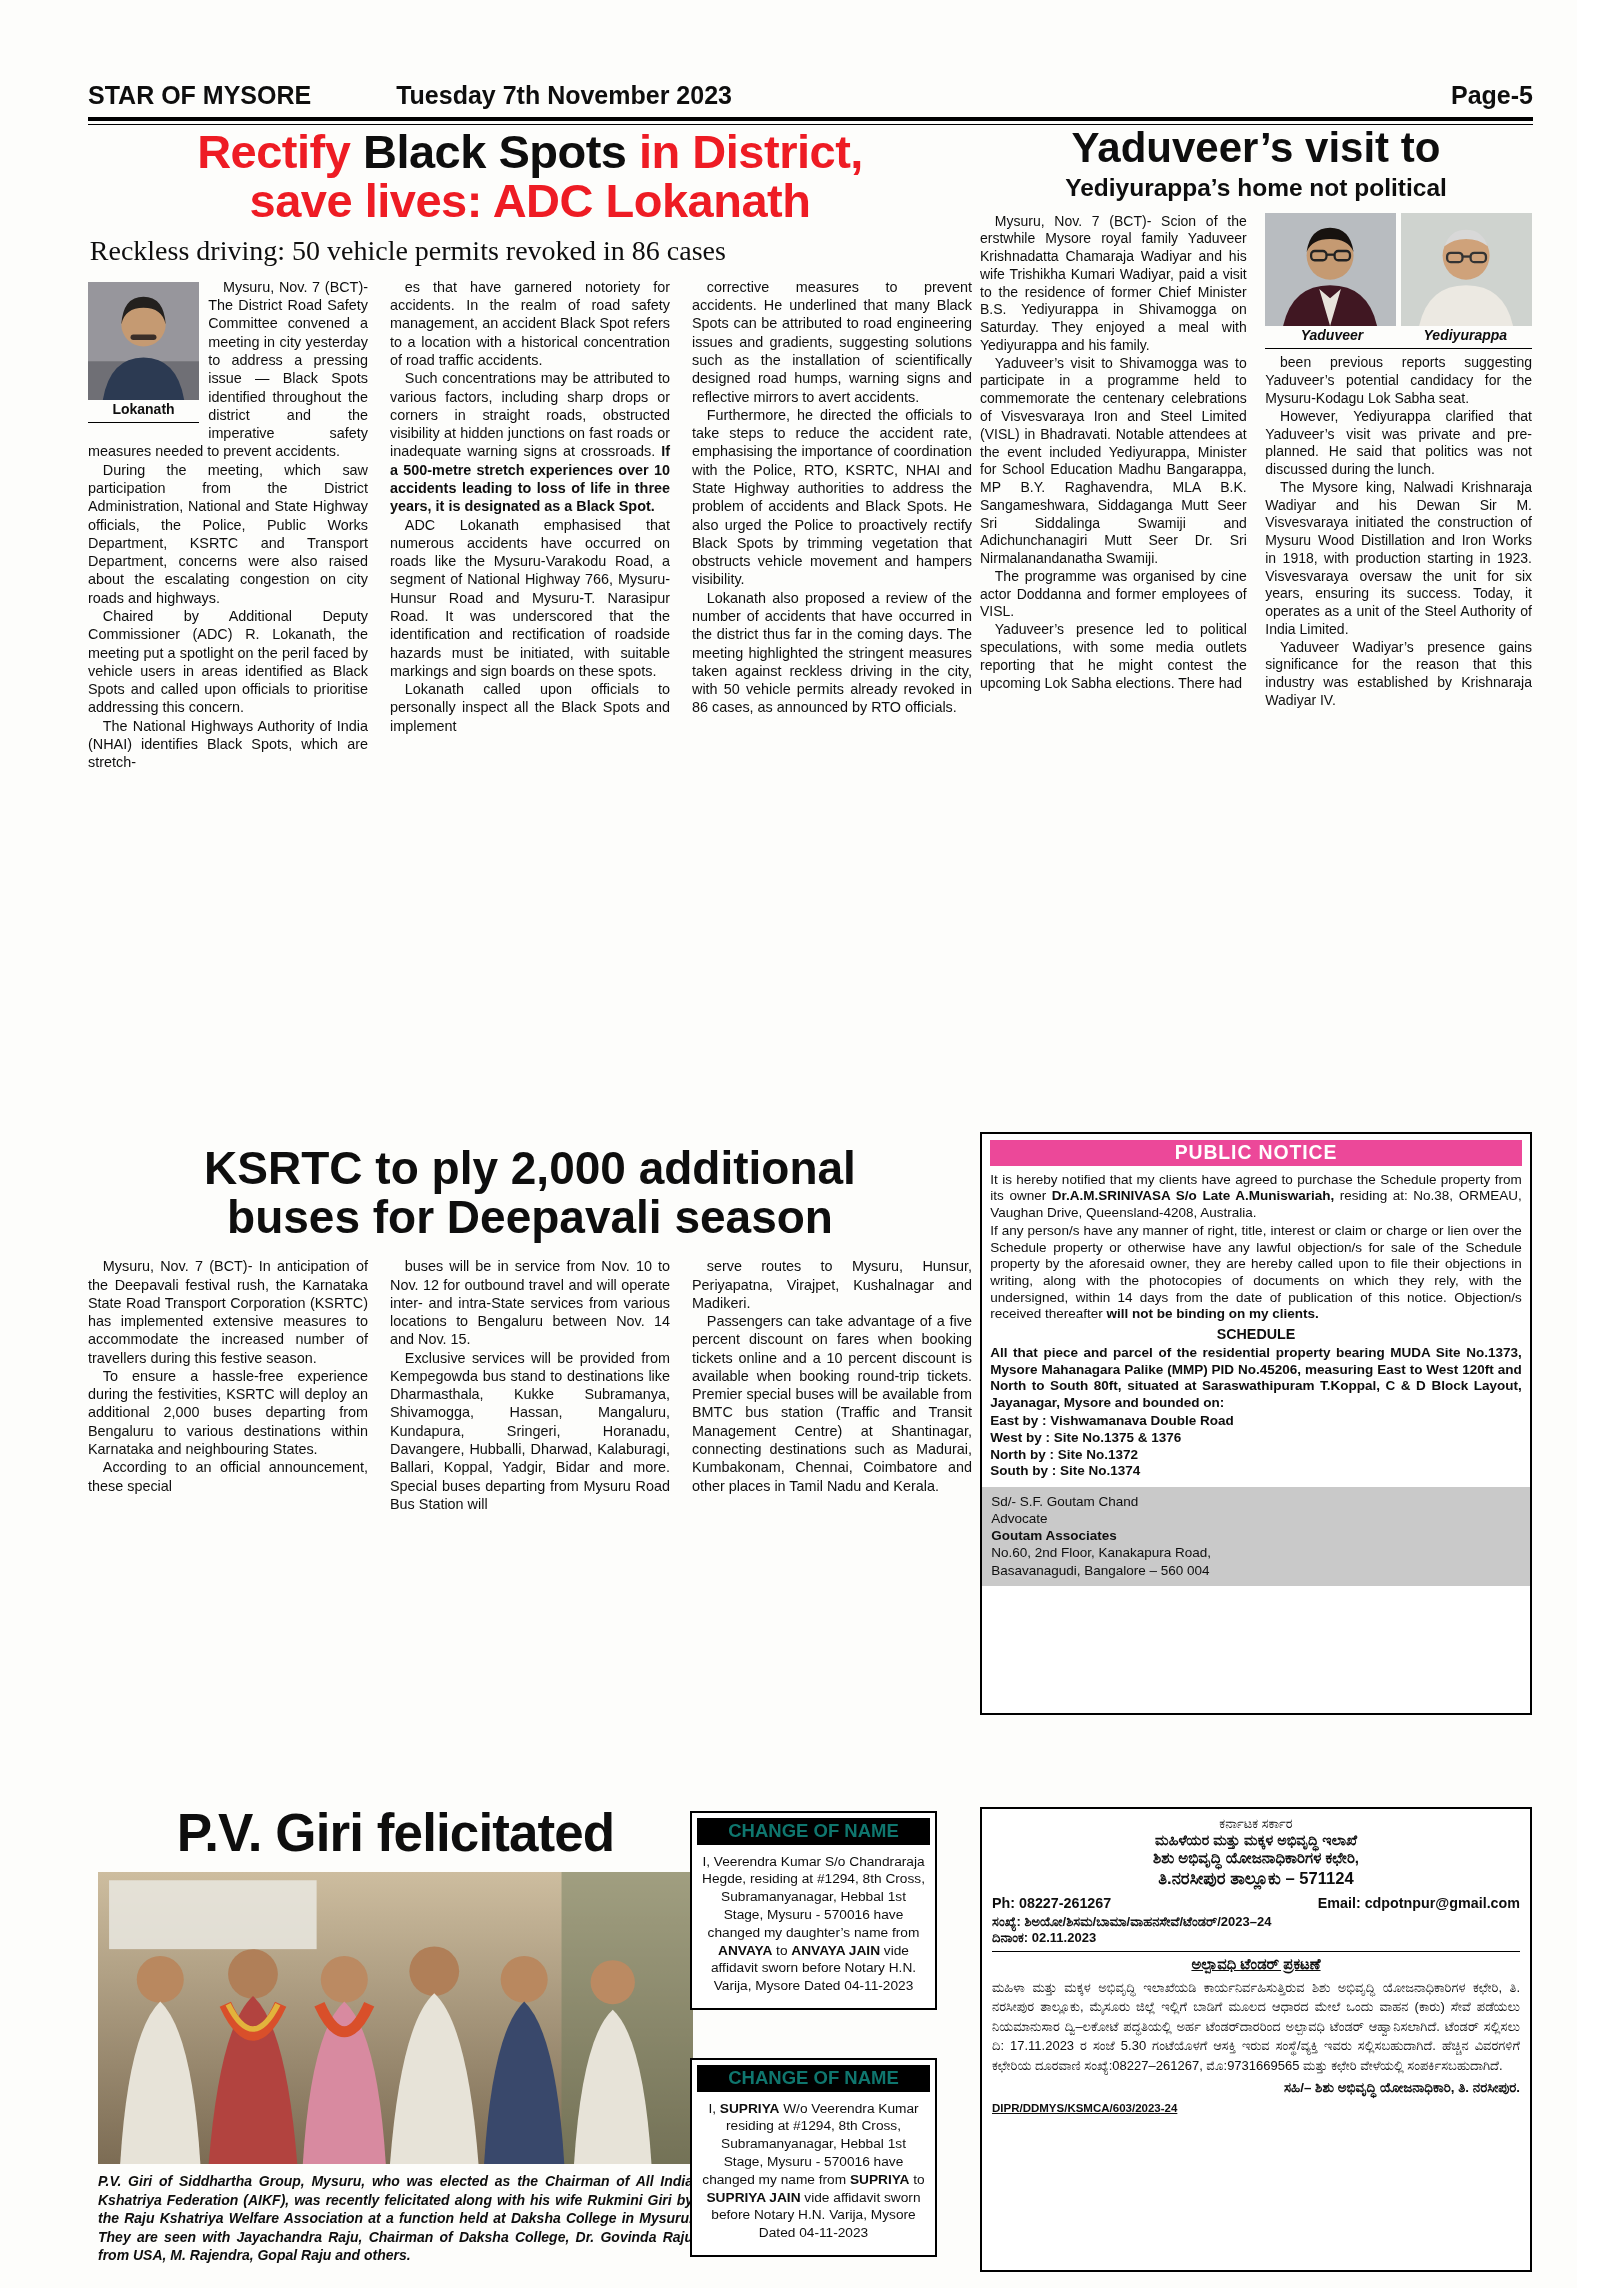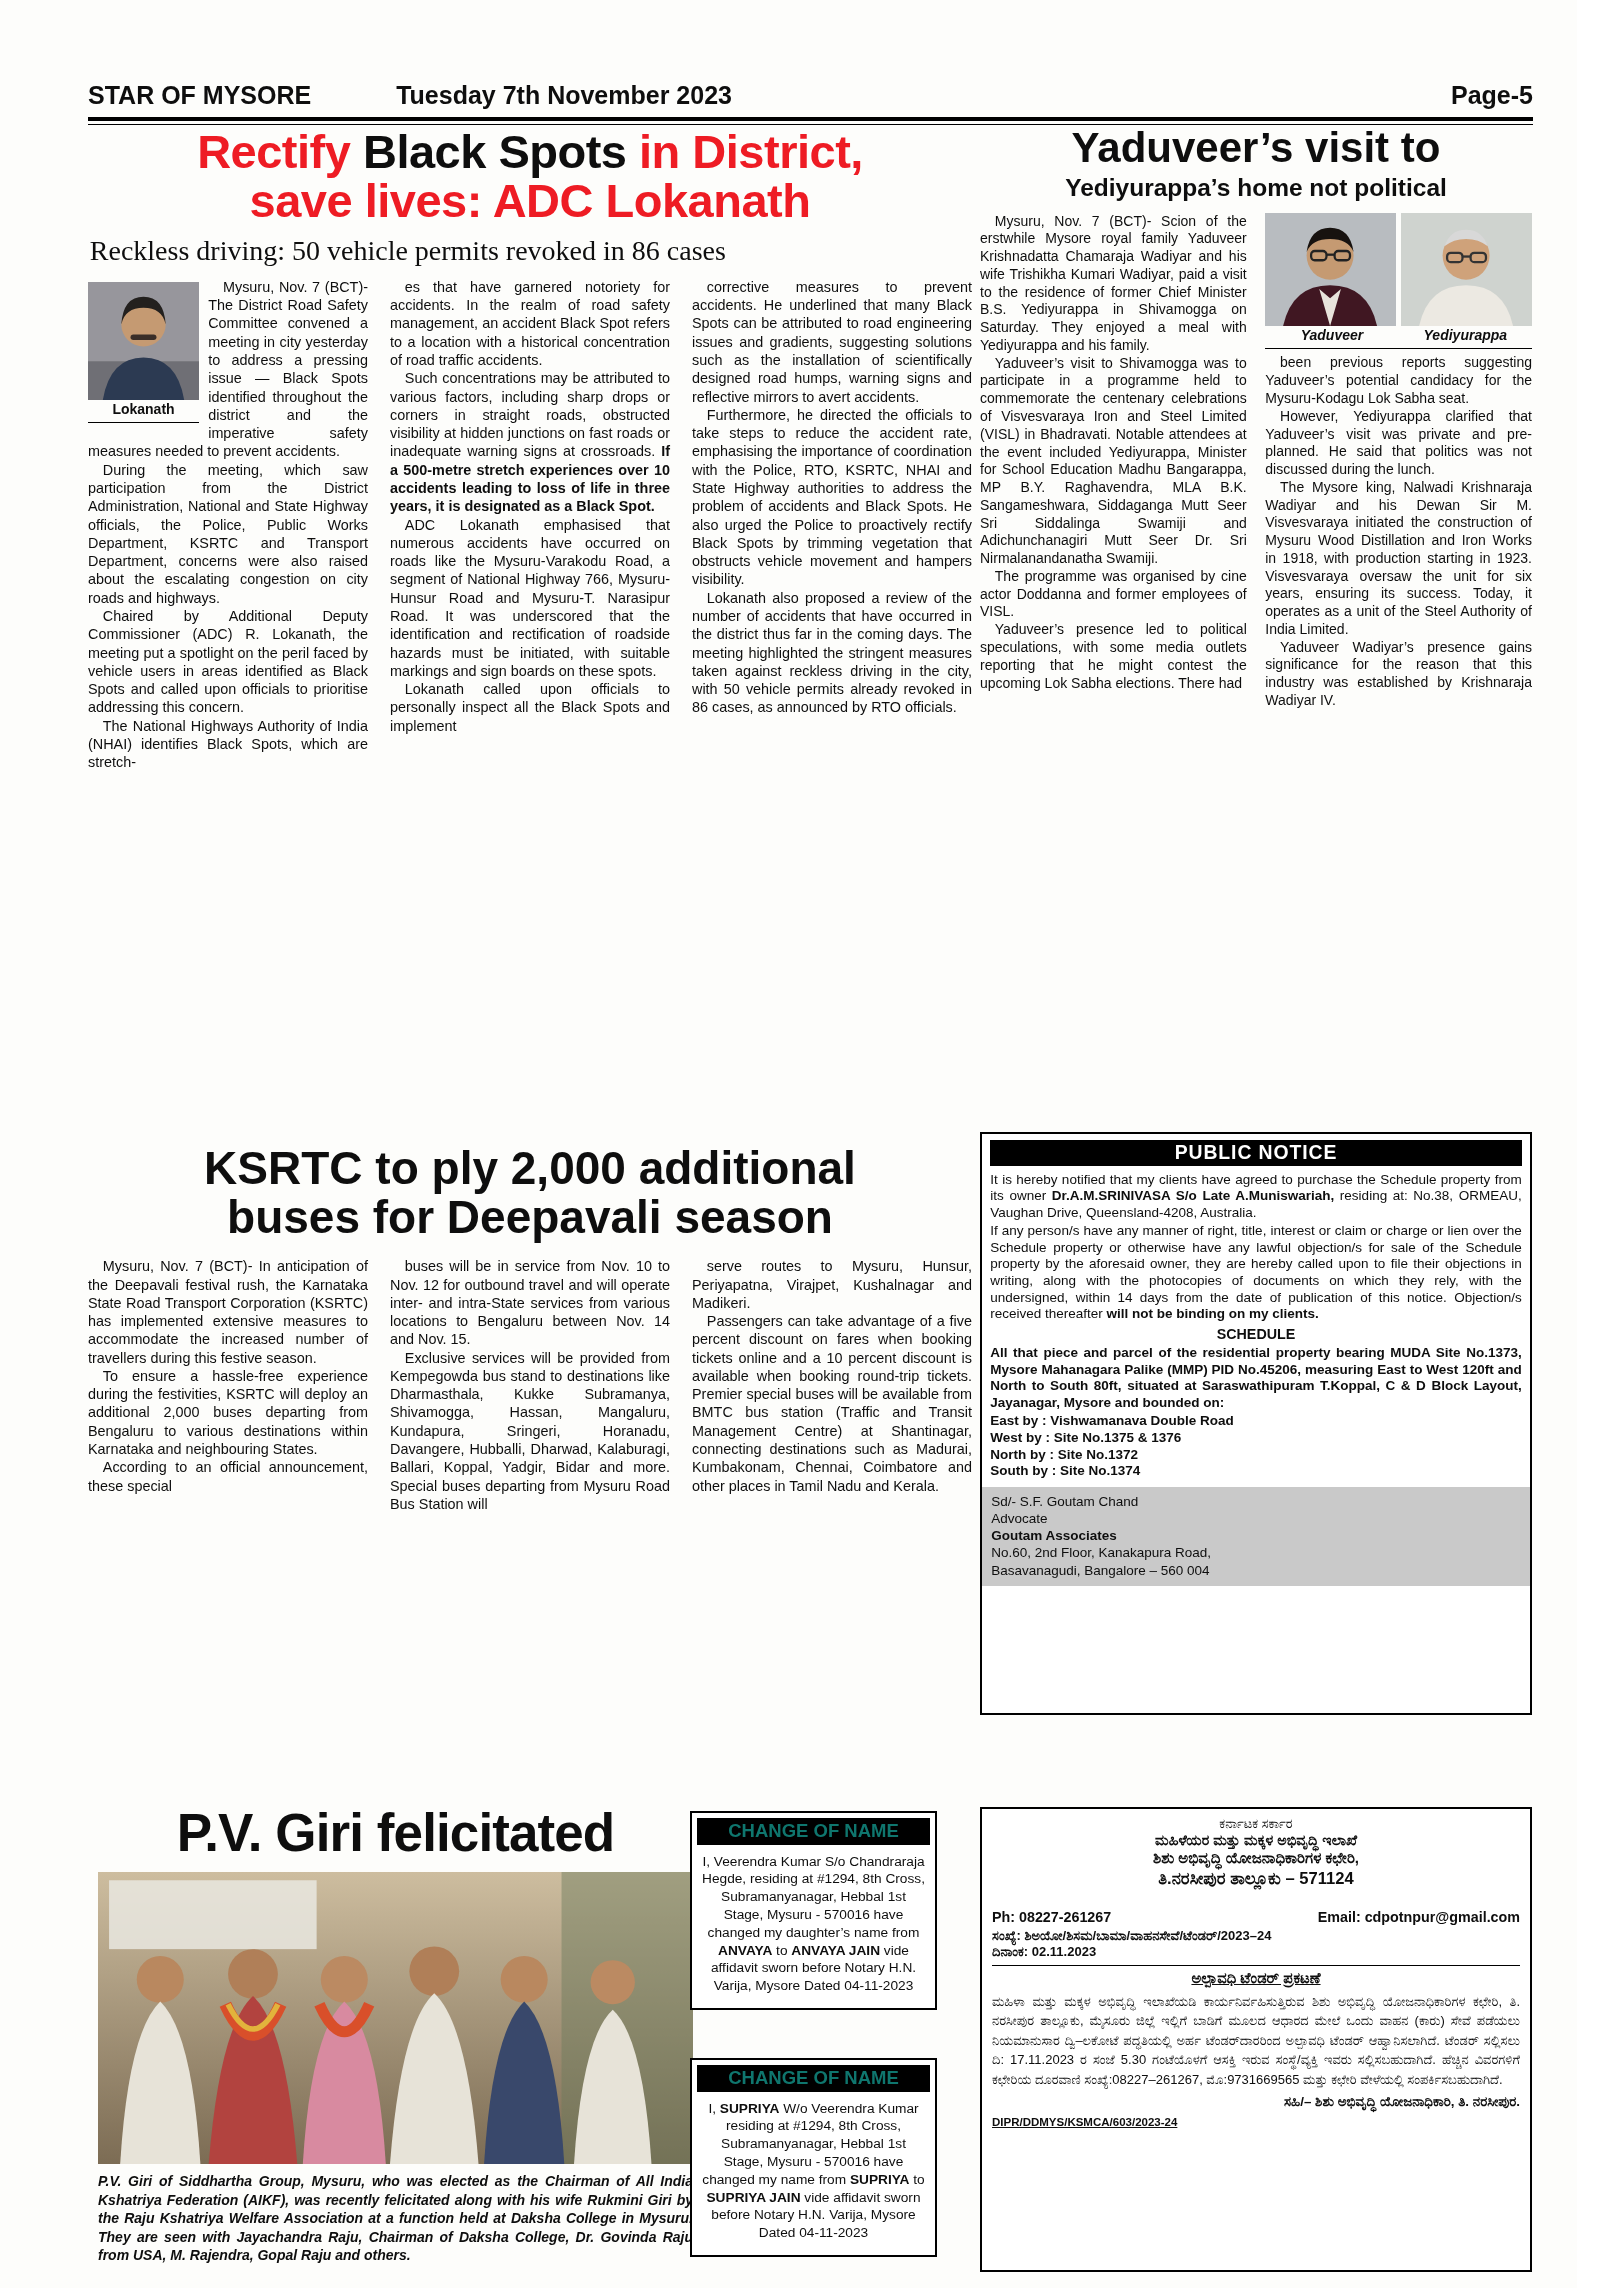--- a/index.html
+++ b/index.html
@@ -42,21 +42,21 @@
   .yadu-caps span{flex:1;text-align:center;}
 
   
   .ksrtc{position:absolute;left:88px;top:1144px;width:884px;}
   .ksrtc-h{text-align:center;font-size:46px;font-weight:bold;line-height:1.07;}
   .ksrtc .cols{margin-top:14.8px;}
 
   
   .notice{position:absolute;left:980px;top:1132px;width:552px;height:583px;border:2.8px solid #000;
     padding:5.5px 8.3px 0;overflow:hidden;background:#fff;}
-  .notice-title{background:#000000;color:#fff;font-weight:bold;font-size:19.4px;text-align:center;
+  .notice-title{background:#ec4899;color:#fff;font-weight:bold;font-size:19.4px;text-align:center;
     padding:1.8px 0;margin-bottom:5.5px;letter-spacing:0.9px;}
   .notice p{font-size:13.5px;line-height:1.23;text-align:justify;margin:0 0 1.8px;}
   .sched-h{text-align:center;font-weight:bold;font-size:14.3px;margin:3.7px 0 2.8px;}
   .sched-b{font-weight:bold;}
   .bounds p{font-weight:bold;text-align:left;text-indent:0;margin:0;}
   .pn-shade{background:#c9c9c9;margin:7.4px -8.3px 0;padding:5.5px 9.2px 7.4px;font-size:13.5px;line-height:1.28;}
   .pn-shade div{margin:0;}
   .firm{font-weight:bold;}
 
   
@@ -73,21 +73,21 @@
   .cn-body{padding:7.4px 4.6px 8.3px;text-align:center;font-size:13.7px;line-height:1.3;}
 
   
   .govt{position:absolute;left:980px;top:1807px;width:552px;height:465px;border:2.8px solid #000;
     padding:7.4px 10px;overflow:hidden;background:#fff;}
   .govt .c{text-align:center;}
   .g1{font-size:13px;}
   .g2{font-size:14.3px;font-weight:bold;}
   .g3{font-size:15px;font-weight:bold;}
   .g4{font-size:16.6px;font-weight:bold;margin-top:1.8px;}
-  .g-contact{display:flex;justify-content:space-between;font-weight:bold;font-size:14.3px;margin-top:20px;}
+  .g-contact{display:flex;justify-content:space-between;font-weight:bold;font-size:14.3px;margin-top:6px;}
   .g-ref{font-size:13px;font-weight:bold;margin-top:2.8px;}
   .g-date{font-size:13px;font-weight:bold;}
   .g-title{text-align:center;font-weight:bold;font-size:14.8px;border-top:1.4px solid #000;
     margin-top:4.6px;padding-top:4.6px;text-decoration:underline;}
   .g-body{margin-top:4.6px;text-align:justify;font-size:13px;line-height:1.5;}
   .g-sign{text-align:right;font-weight:bold;font-size:13.4px;margin-top:4.6px;}
   .g-code{font-size:11.5px;font-weight:bold;margin-top:6.5px;text-decoration:underline;}
 </style>
 </head>
 <body>

